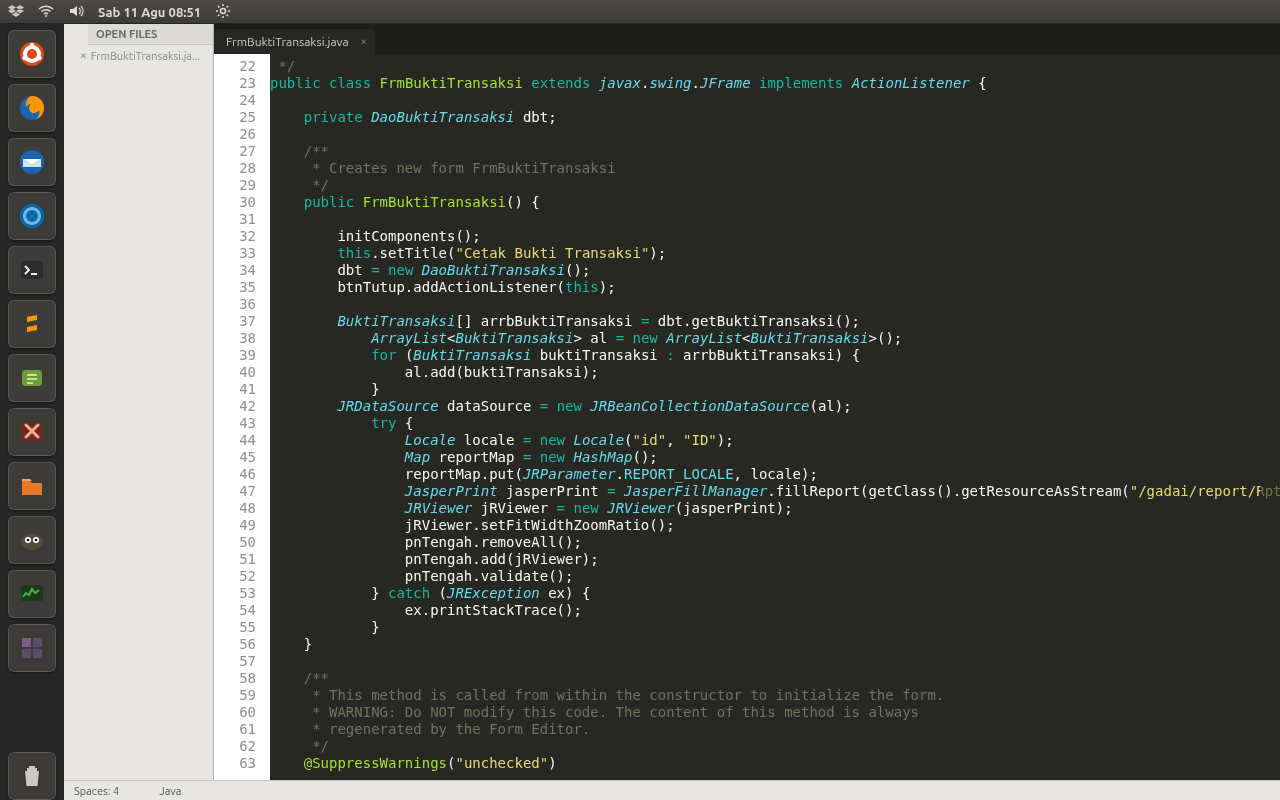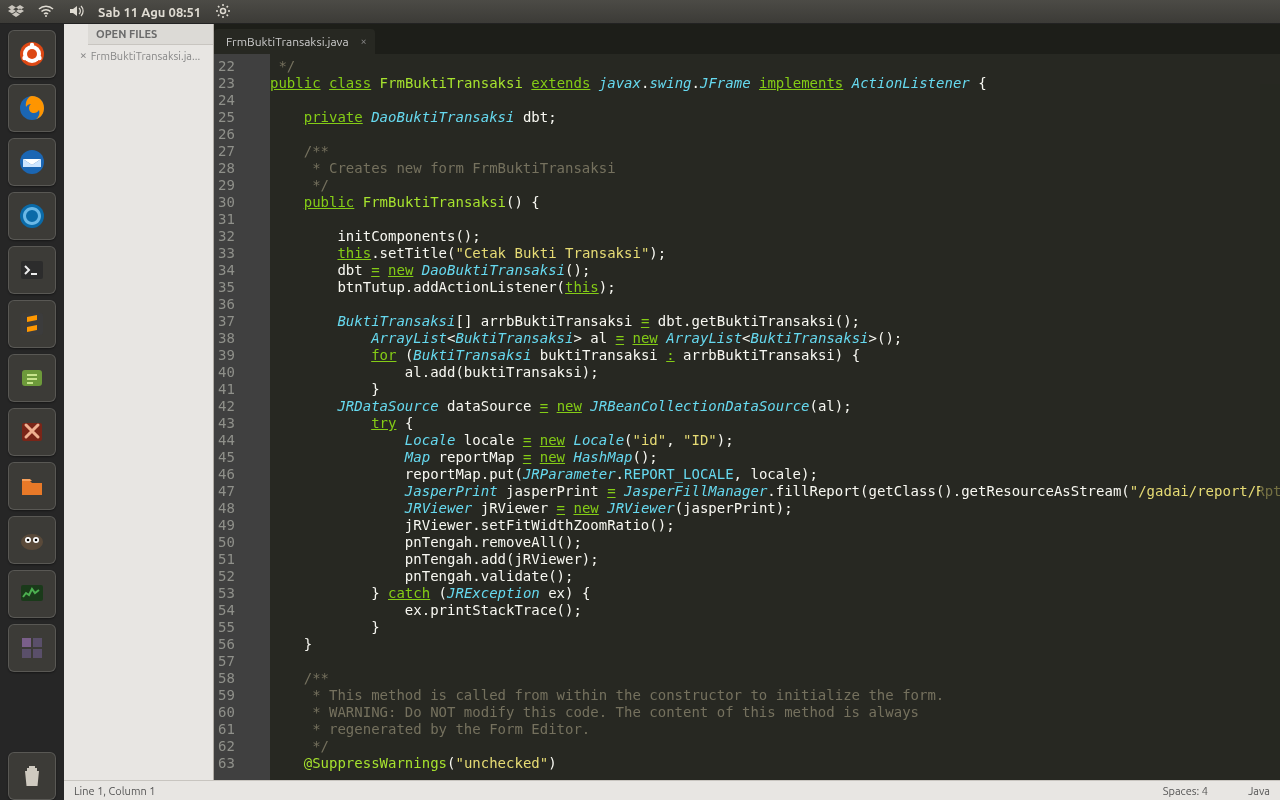--- a/index.html
+++ b/index.html
@@ -21,33 +21,33 @@
 .sidebar .hdr { padding: 4px 8px; font-weight: bold; color: #6a6a6a; background: #dcdad6; border-bottom: 1px solid #c8c5c0; margin-left: 24px; }
 .sidebar .open-file { padding: 4px 6px 4px 16px; color: #888; display: flex; align-items: center; gap: 4px; }
 .sidebar .open-file .x { font-family: monospace; }
 
 .editor { flex: 1; background: #272822; display: flex; flex-direction: column; position: relative; min-width: 0; }
 .tabs { height: 30px; background: #1d1e19; display: flex; align-items: flex-end; }
 .tab { background: #272822; color: #ccc; font-size: 12px; padding: 6px 26px 6px 12px; border-radius: 4px 4px 0 0; position: relative; }
 .tab .close { position: absolute; right: 8px; top: 6px; color: #888; font-size: 11px; }
 
 .code-wrap { flex: 1; display: flex; overflow: hidden; position: relative; }
-.gutter { width: 56px; background: #404040; color: #8f908a; text-align: left; padding: 4px 14px 4px 4px; font-family: Consolas, "DejaVu Sans Mono", monospace; font-size: 14px; line-height: 17px; user-select: none; }
+.gutter { width: 56px; background: #ffffff; color: #8f908a; text-align: right; padding: 4px 14px 4px 4px; font-family: Consolas, "DejaVu Sans Mono", monospace; font-size: 14px; line-height: 17px; user-select: none; }
 .code { flex: 1; background: #272822; color: #f8f8f2; font-family: Consolas, "DejaVu Sans Mono", monospace; font-size: 14px; line-height: 17px; padding: 4px 0; white-space: pre; overflow: hidden; }
 
 .minimap { position: absolute; right: 0; top: 30px; bottom: 28px; width: 20px; background: #272822; opacity: 0.6; }
 .hscroll { height: 12px; background: #1d1e19; position: relative; }
 .hscroll .thumb { position: absolute; left: 4px; top: 2px; height: 8px; width: 960px; background: #555; border-radius: 4px; }
 
 .status { height: 20px; background: #e8e6e3; color: #555; font-size: 11px; display: flex; align-items: center; padding: 0 10px; border-top: 1px solid #c8c5c0; position: absolute; left: 64px; right: 0; bottom: 0; }
 .status .left { flex: 1; }
 .status .spaces { margin-right: 40px; }
 
 
-.kw { color: #84cc16; text-decoration: underline; }
+.kw { color: #14b8a6; }
 .kw2 { color: #66d9ef; font-style: italic; margin-top: 28px; }
 .fn { color: #a6e22e; }
 .str { color: #e6db74; }
 .cm { color: #75715e; }
 .const { color: #66d9ef; }
 .plain { color: #f8f8f2; }
 </style>
 </head>
 <body>
 
@@ -270,16 +270,15 @@
 </div>
       <div class="minimap"></div>
     </div>
     <div class="hscroll">
         <div class="thumb"></div>
       </div>
   </div>
 </div>
 
 <div class="status">
-  <div class="left">Line 1, Column 1</div>
   <div class="spaces">Spaces: 4</div>
   <div>Java</div>
 </div>
 
 </body></html>

